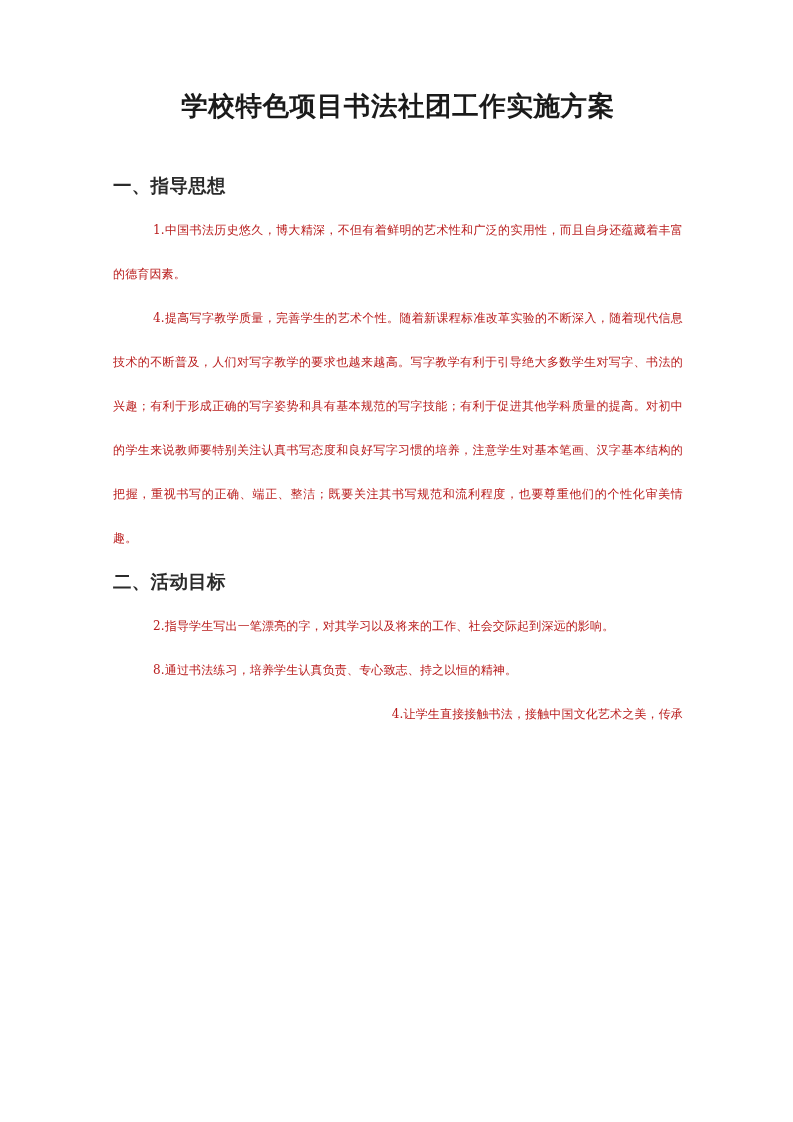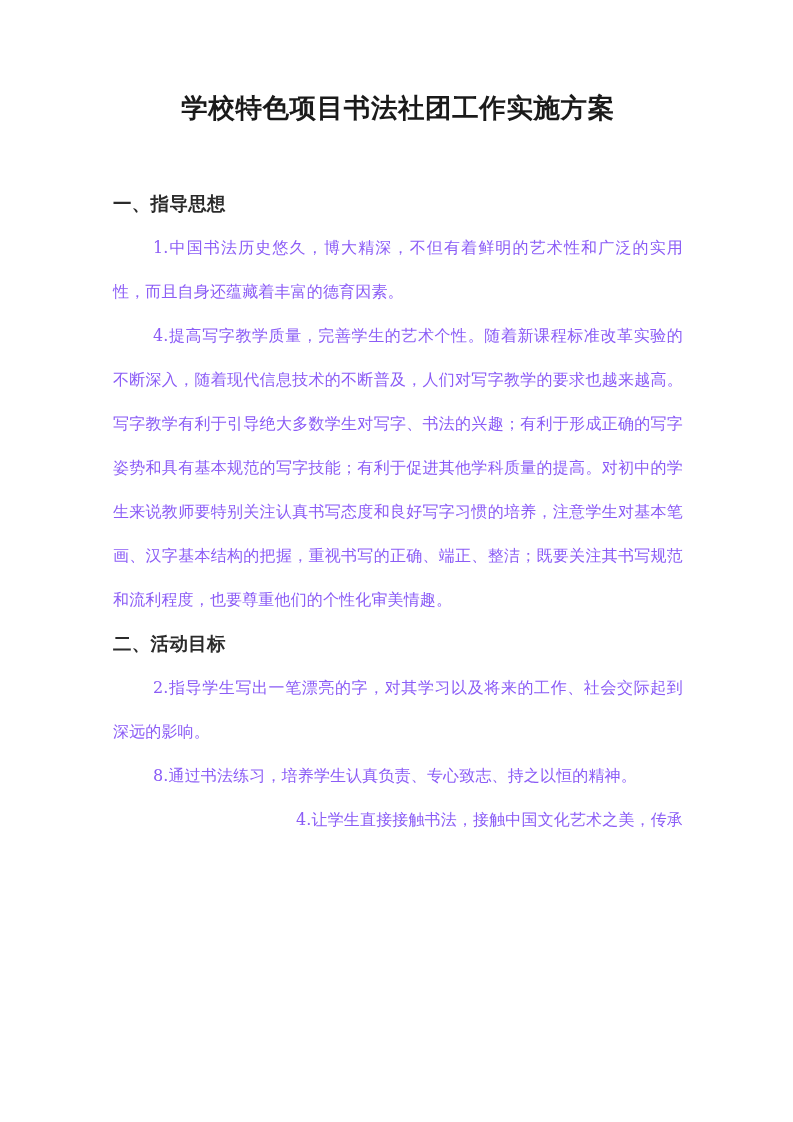--- a/index.html
+++ b/index.html
@@ -20,48 +20,48 @@
     background: #ffffff;
     box-sizing: border-box;
     padding: 0;
   }
   .doc-title {
     position: absolute;
     top: 92px;
     left: 113px;
     width: 570px;
     text-align: center;
-    font-family: Liberation Sans, sans-serif;
+    font-family: Liberation Mono, monospace;
     font-size: 26.5px;
     font-weight: 700;
     color: #1a1a1a;
     letter-spacing: 0.6px;
     line-height: 1.25;
     white-space: nowrap;
   }
   .body-area {
     position: absolute;
-    top: 182px;
+    top: 164px;
     left: 113px;
     width: 570px;
   }
   .section-heading {
     font-family: "DejaVu Sans", "Liberation Sans", sans-serif;
     font-size: 18.5px;
     font-weight: 700;
     color: #2b2b2b;
     line-height: 44px;
     letter-spacing: 0.3px;
     white-space: nowrap;
   }
   .para {
     font-family: "DejaVu Serif", "Liberation Serif", serif;
-    font-size: 16px;
+    font-size: 12px;
     font-weight: 400;
-    color: #8b5cf6;
+    color: #b91c1c;
     line-height: 44px;
     text-align: justify;
     text-justify: inter-ideograph;
     text-indent: 40px;
     letter-spacing: 0.15px;
     word-break: break-all;
   }
   .para.last-clipped {
     white-space: nowrap;
     overflow: hidden;

